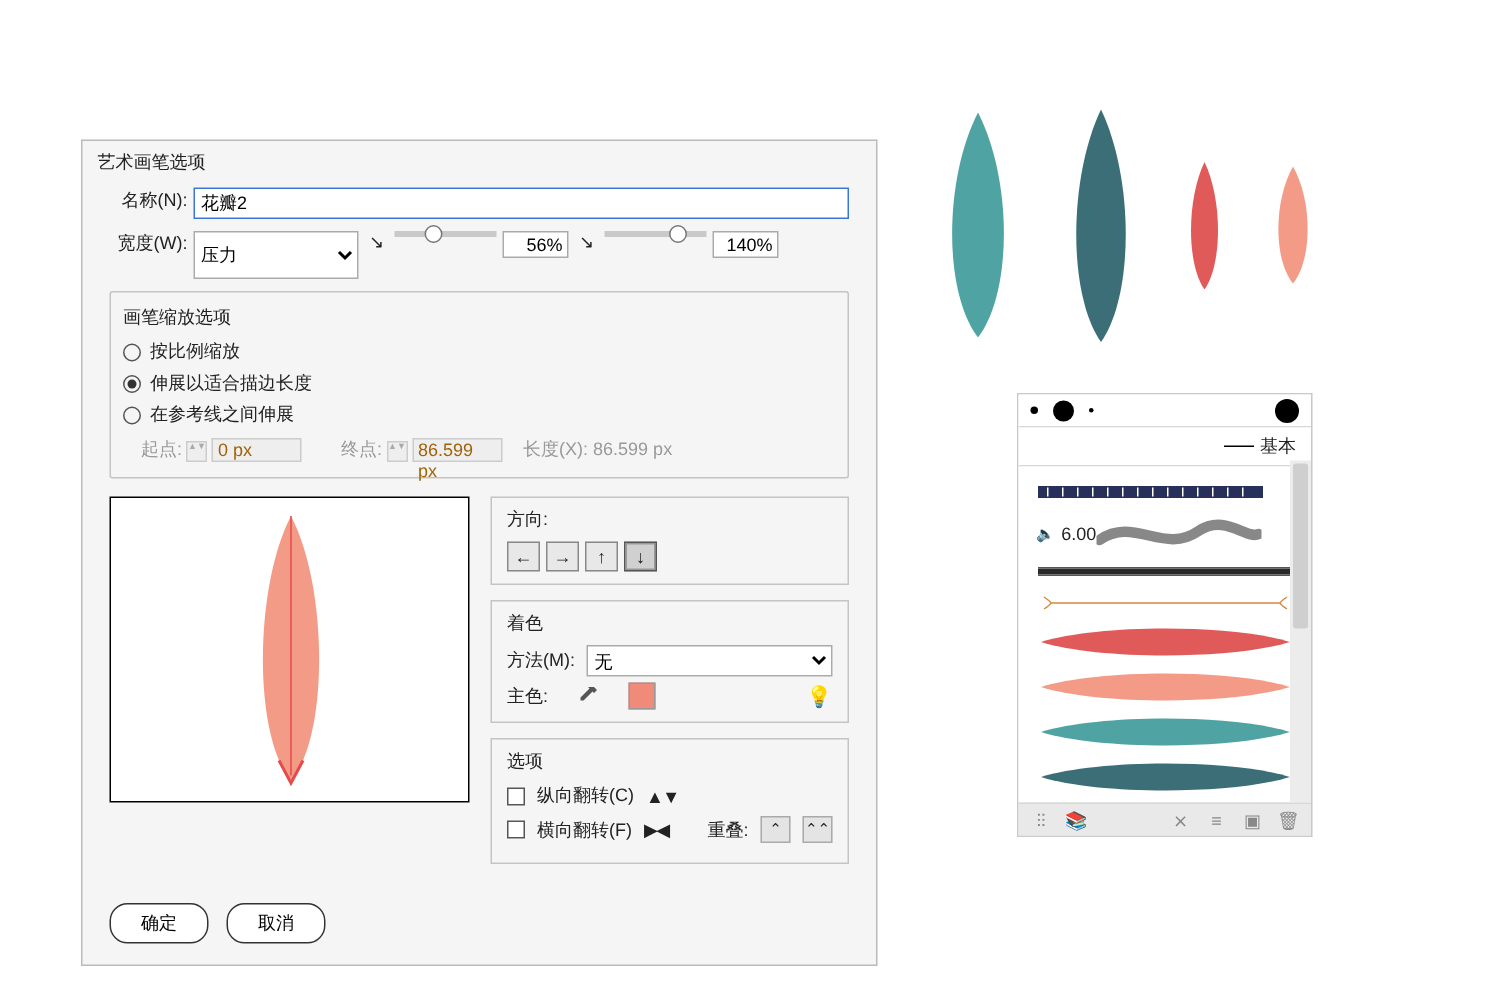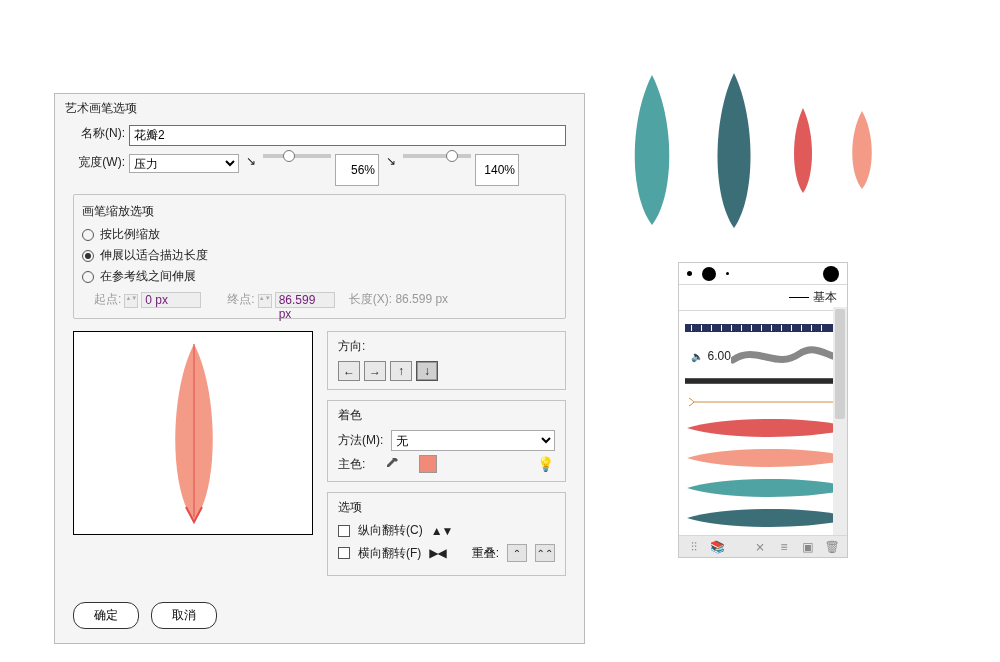--- a/index.html
+++ b/index.html
@@ -5,36 +5,36 @@
 * { box-sizing: border-box; font-family: "Microsoft YaHei", Arial, sans-serif; }
 body { margin:0; width:1000px; height:662px; background:#fff; position:relative; font-size:12px; color:#222; }
 
 
 .dialog { position:absolute; left:54px; top:93px; width:531px; background:#f5f5f5; border:1px solid #bbb; }
 .dlg-title { padding:6px 10px 8px; font-size:12px; }
 .dlg-body { padding:0 18px 16px; }
 .form-row { display:flex; align-items:flex-start; margin-bottom:8px; gap:4px; }
 .lbl { min-width:52px; text-align:right; }
 .name-input { flex:1; border:1px solid #3a76d8; height:21px; padding:2px 4px; background:#fff; font-size:12px; }
-.width-select { width:110px; height:19px; border:1px solid #aaa; background:#fff; font-size:12px; }
+.width-select { width:110px; height:32px; border:1px solid #aaa; background:#fff; font-size:12px; }
 .arrow-ic { width:16px; text-align:center; font-size:12px; }
 .slider-wrap { display:flex; align-items:center; gap:6px; }
 .slider { position:relative; width:68px; height:4px; background:#c9c9c9; }
 .slider .dot { position:absolute; top:50%; width:12px; height:12px; border-radius:50%; border:1px solid #777; background:#fff; transform:translate(-50%,-50%); }
-.pct { width:44px; height:32px; border:1px solid #aaa; background:#fff; text-align:right; padding:1px 3px; font-size:12px; }
+.pct { width:44px; height:18px; border:1px solid #aaa; background:#fff; text-align:right; padding:1px 3px; font-size:12px; }
 
 .group { border:1px solid #c4c4c4; border-radius:2px; padding:8px 8px 10px; margin-top:6px; }
 .group-title { font-size:12px; margin-bottom:6px; }
 .radio-row { display:flex; align-items:center; gap:6px; margin:4px 0; font-size:12px; }
 .radio { width:12px; height:12px; border:1px solid #555; border-radius:50%; display:inline-flex; align-items:center; justify-content:center; }
 .radio.on::after { content:""; width:6px; height:6px; background:#333; border-radius:50%; }
 .disabled-row { color:#999; display:flex; gap:14px; margin-top:6px; font-size:12px; }
 .spin { display:inline-flex; align-items:flex-end; gap:3px;margin-left:12px; }
 .spin .sp { width:14px; height:14px; border:1px solid #ccc; display:inline-flex; flex-direction:column; justify-content:space-between; font-size:6px; line-height:5px; text-align:center; padding:1px 0; color:#aaa; background:#eee; }
-.spin .val { width:60px; height:16px; border:1px solid #ccc; background:#eee; padding:0 3px; color:#701a75; }
+.spin .val { width:60px; height:16px; border:1px solid #ccc; background:#eee; padding:0 3px; color:#a16207; }
 
 .lower { display:flex; gap:14px; margin-top:12px; }
 .preview { width:240px; height:204px; border:1px solid #000; background:#fff; position:relative; }
 .right-col { flex:1; display:flex; flex-direction:column; gap:10px; }
 .mini-group { border:1px solid #c4c4c4; padding:6px 10px 8px; }
 .mini-title { font-size:12px; margin-bottom:6px; }
 .dir-btns { display:flex; gap:4px; }
 .dir-btn { width:22px; height:20px; border:1px solid #888; background:#e8e8e8; display:flex; align-items:center; justify-content:center; font-size:12px; cursor:pointer; }
 .dir-btn.selected { background:#d0d0d0; border-color:#555; box-shadow:inset 0 0 0 1px #999; }
 .method-row { display:flex; align-items:center; gap:8px; margin:4px 0; }
@@ -49,21 +49,21 @@
 .stack-lbl { margin-left:auto; }
 .stack-btn { width:20px; height:18px; border:1px solid #aaa; background:#e4e4e4; display:flex; align-items:center; justify-content:center; font-size:10px; }
 
 .dlg-buttons { display:flex; gap:12px; padding:10px 18px 14px; }
 .btn { padding:4px 20px; border:1px solid #333; border-radius:12px; background:#fff; font-size:12px; cursor:pointer; }
 
 
 .petal-row { position:absolute; left:625px; top:70px; display:flex; align-items:center; gap:30px; height:160px; }
 
 
-.panel { position:absolute; left:678px; top:262px; width:170px; background:#f5f5f5; border:1px solid #c9c9c9; }
+.panel { position:absolute; left:678px; top:262px; width:197px; background:#f5f5f5; border:1px solid #c9c9c9; }
 .panel-top { height:22px; display:flex; align-items:center; gap:10px; padding:0 8px; border-bottom:1px solid #d8d8d8; background:#fff; }
 .dot6 { width:10px; height:10px; border-radius:50%; background:#000; }
 .smalldot { width:5px; height:5px; border-radius:50%; background:#000; }
 .panel-top .spacer { flex:1; }
 .panel-sub { display:flex; justify-content:flex-end; align-items:center; padding:4px 10px; gap:4px; border-bottom:1px solid #d8d8d8; background:#fff; }
 .hr-thin { height:1px; background:#000; width:20px; }
 .panel-body { background:#fff; padding:8px 6px 6px; display:flex; flex-direction:column; gap:8px; }
 .brush-item { height:20px; display:flex; align-items:center; justify-content:center; position:relative; }
 .cal-sound { font-size:10px; color:#666; margin-right:4px; }
 .scrollbar-y { position:absolute; right:0; top:44px; bottom:22px; width:14px; background:#ececec; }

